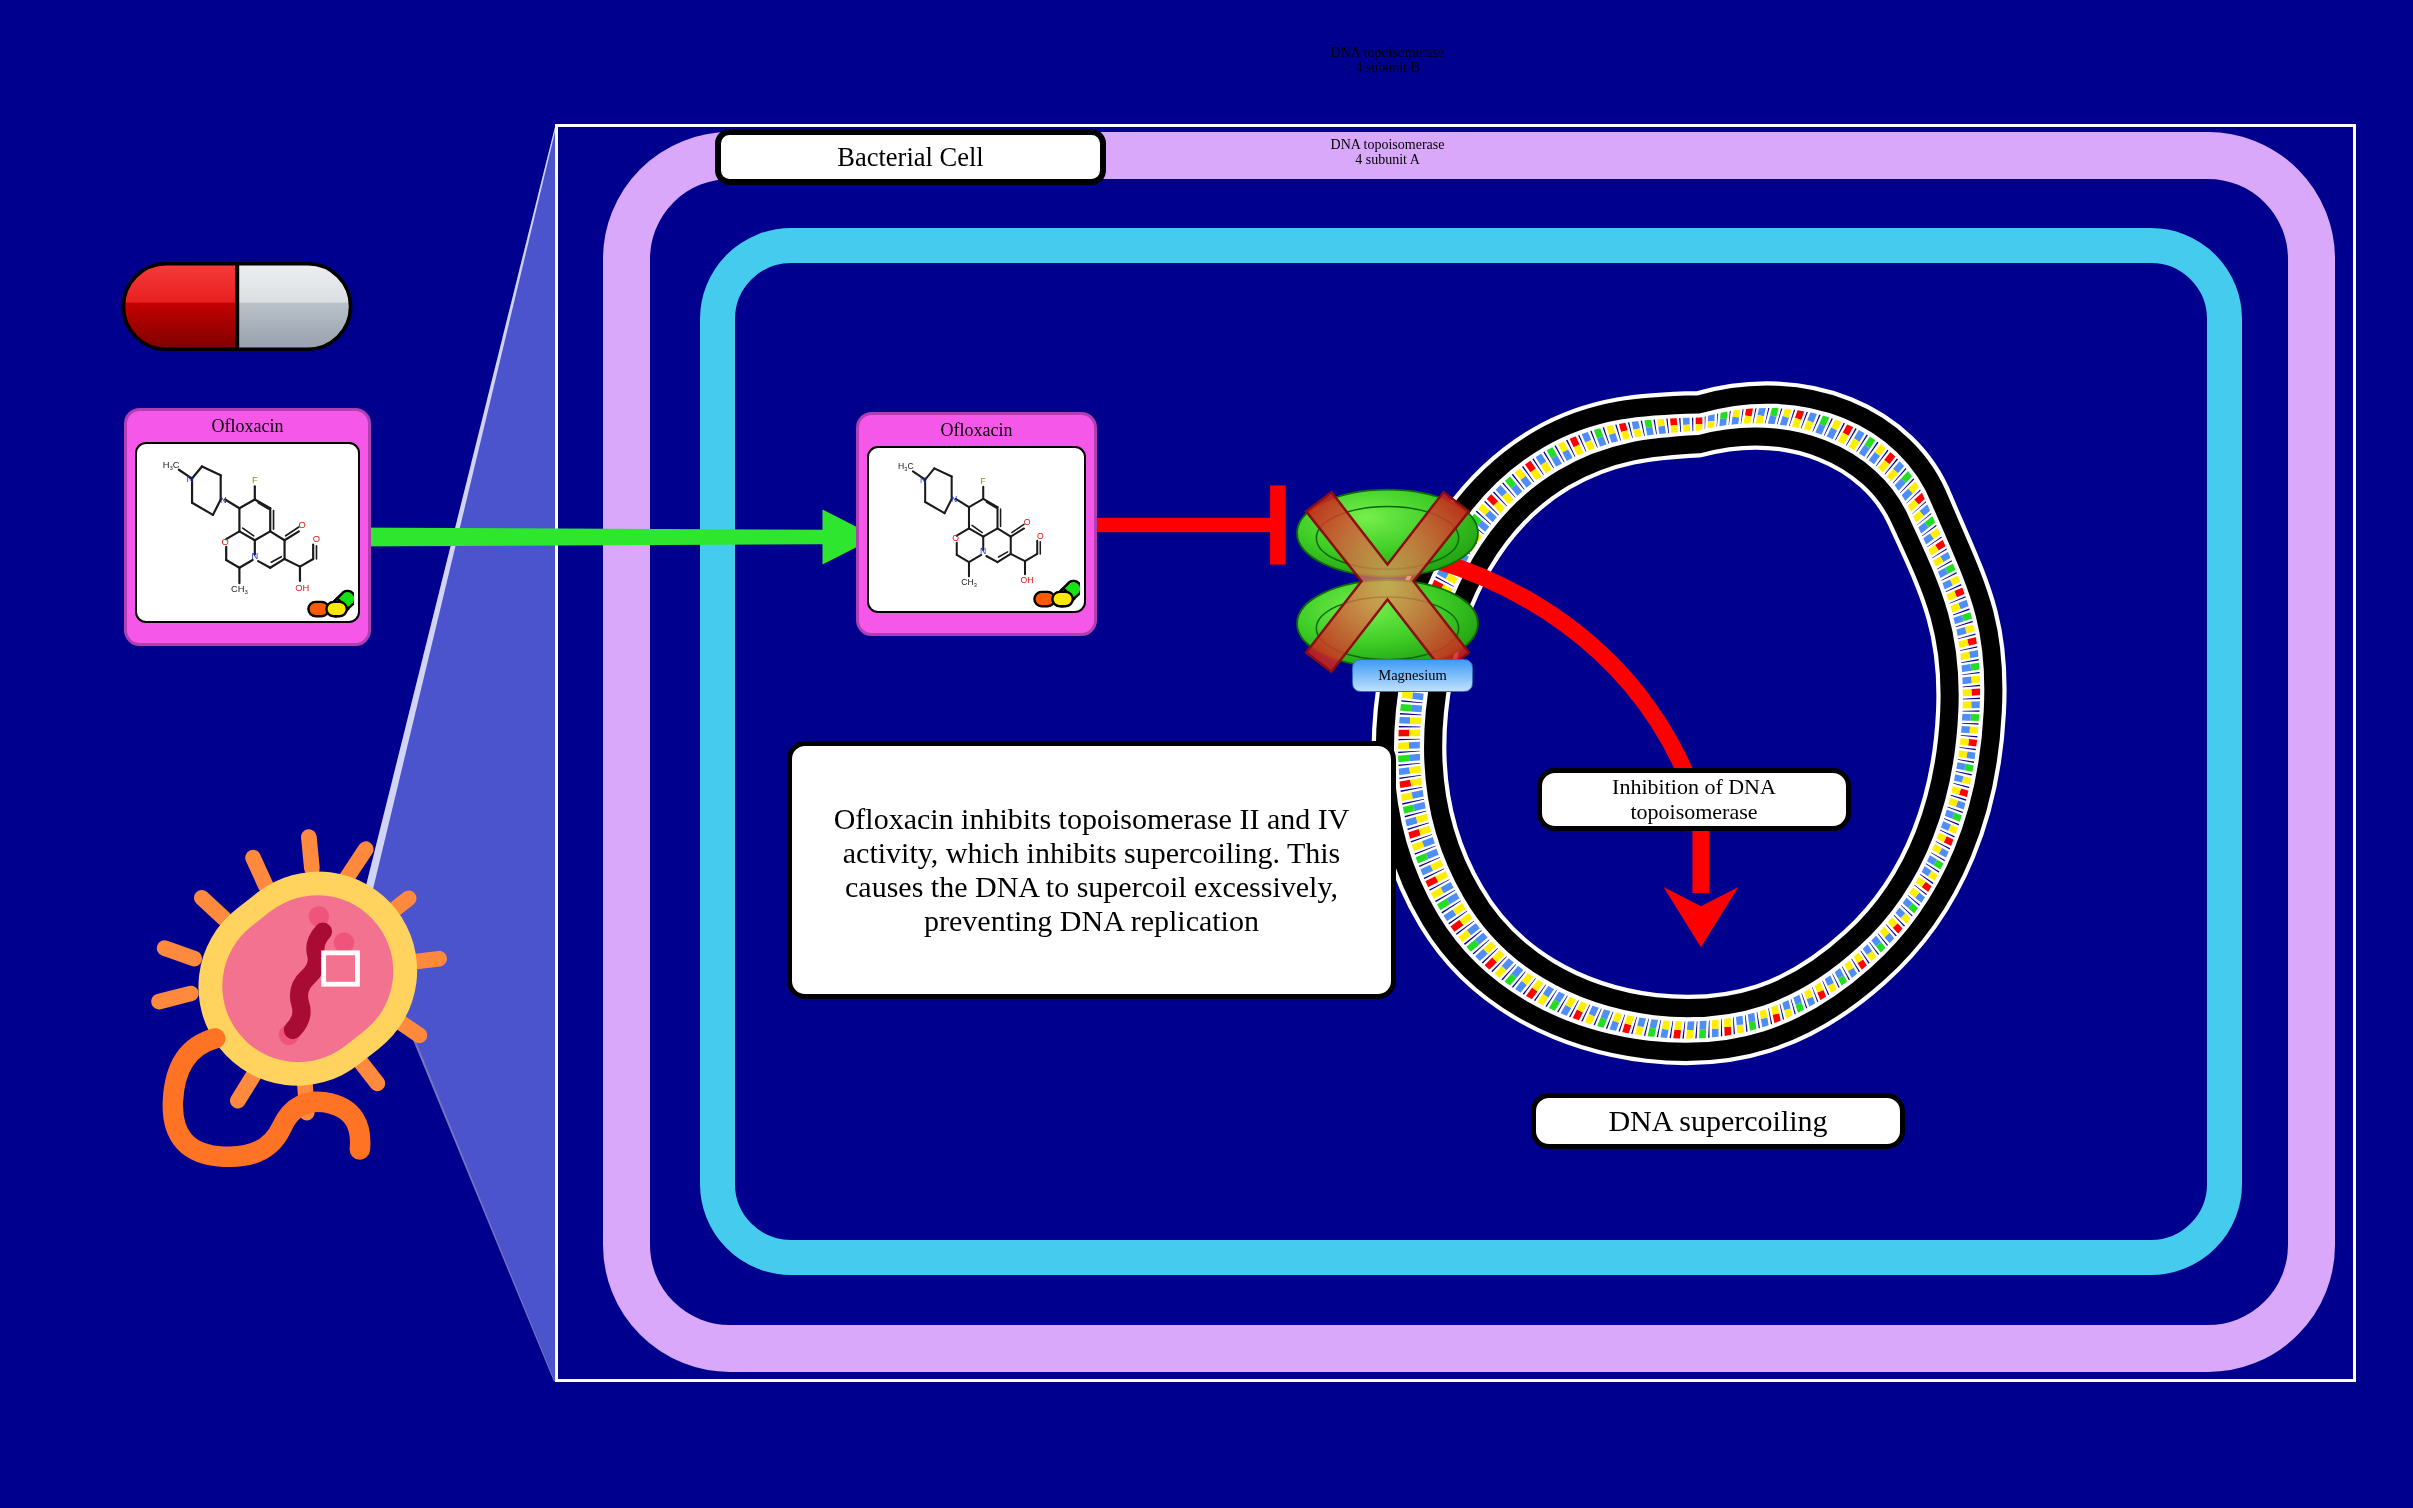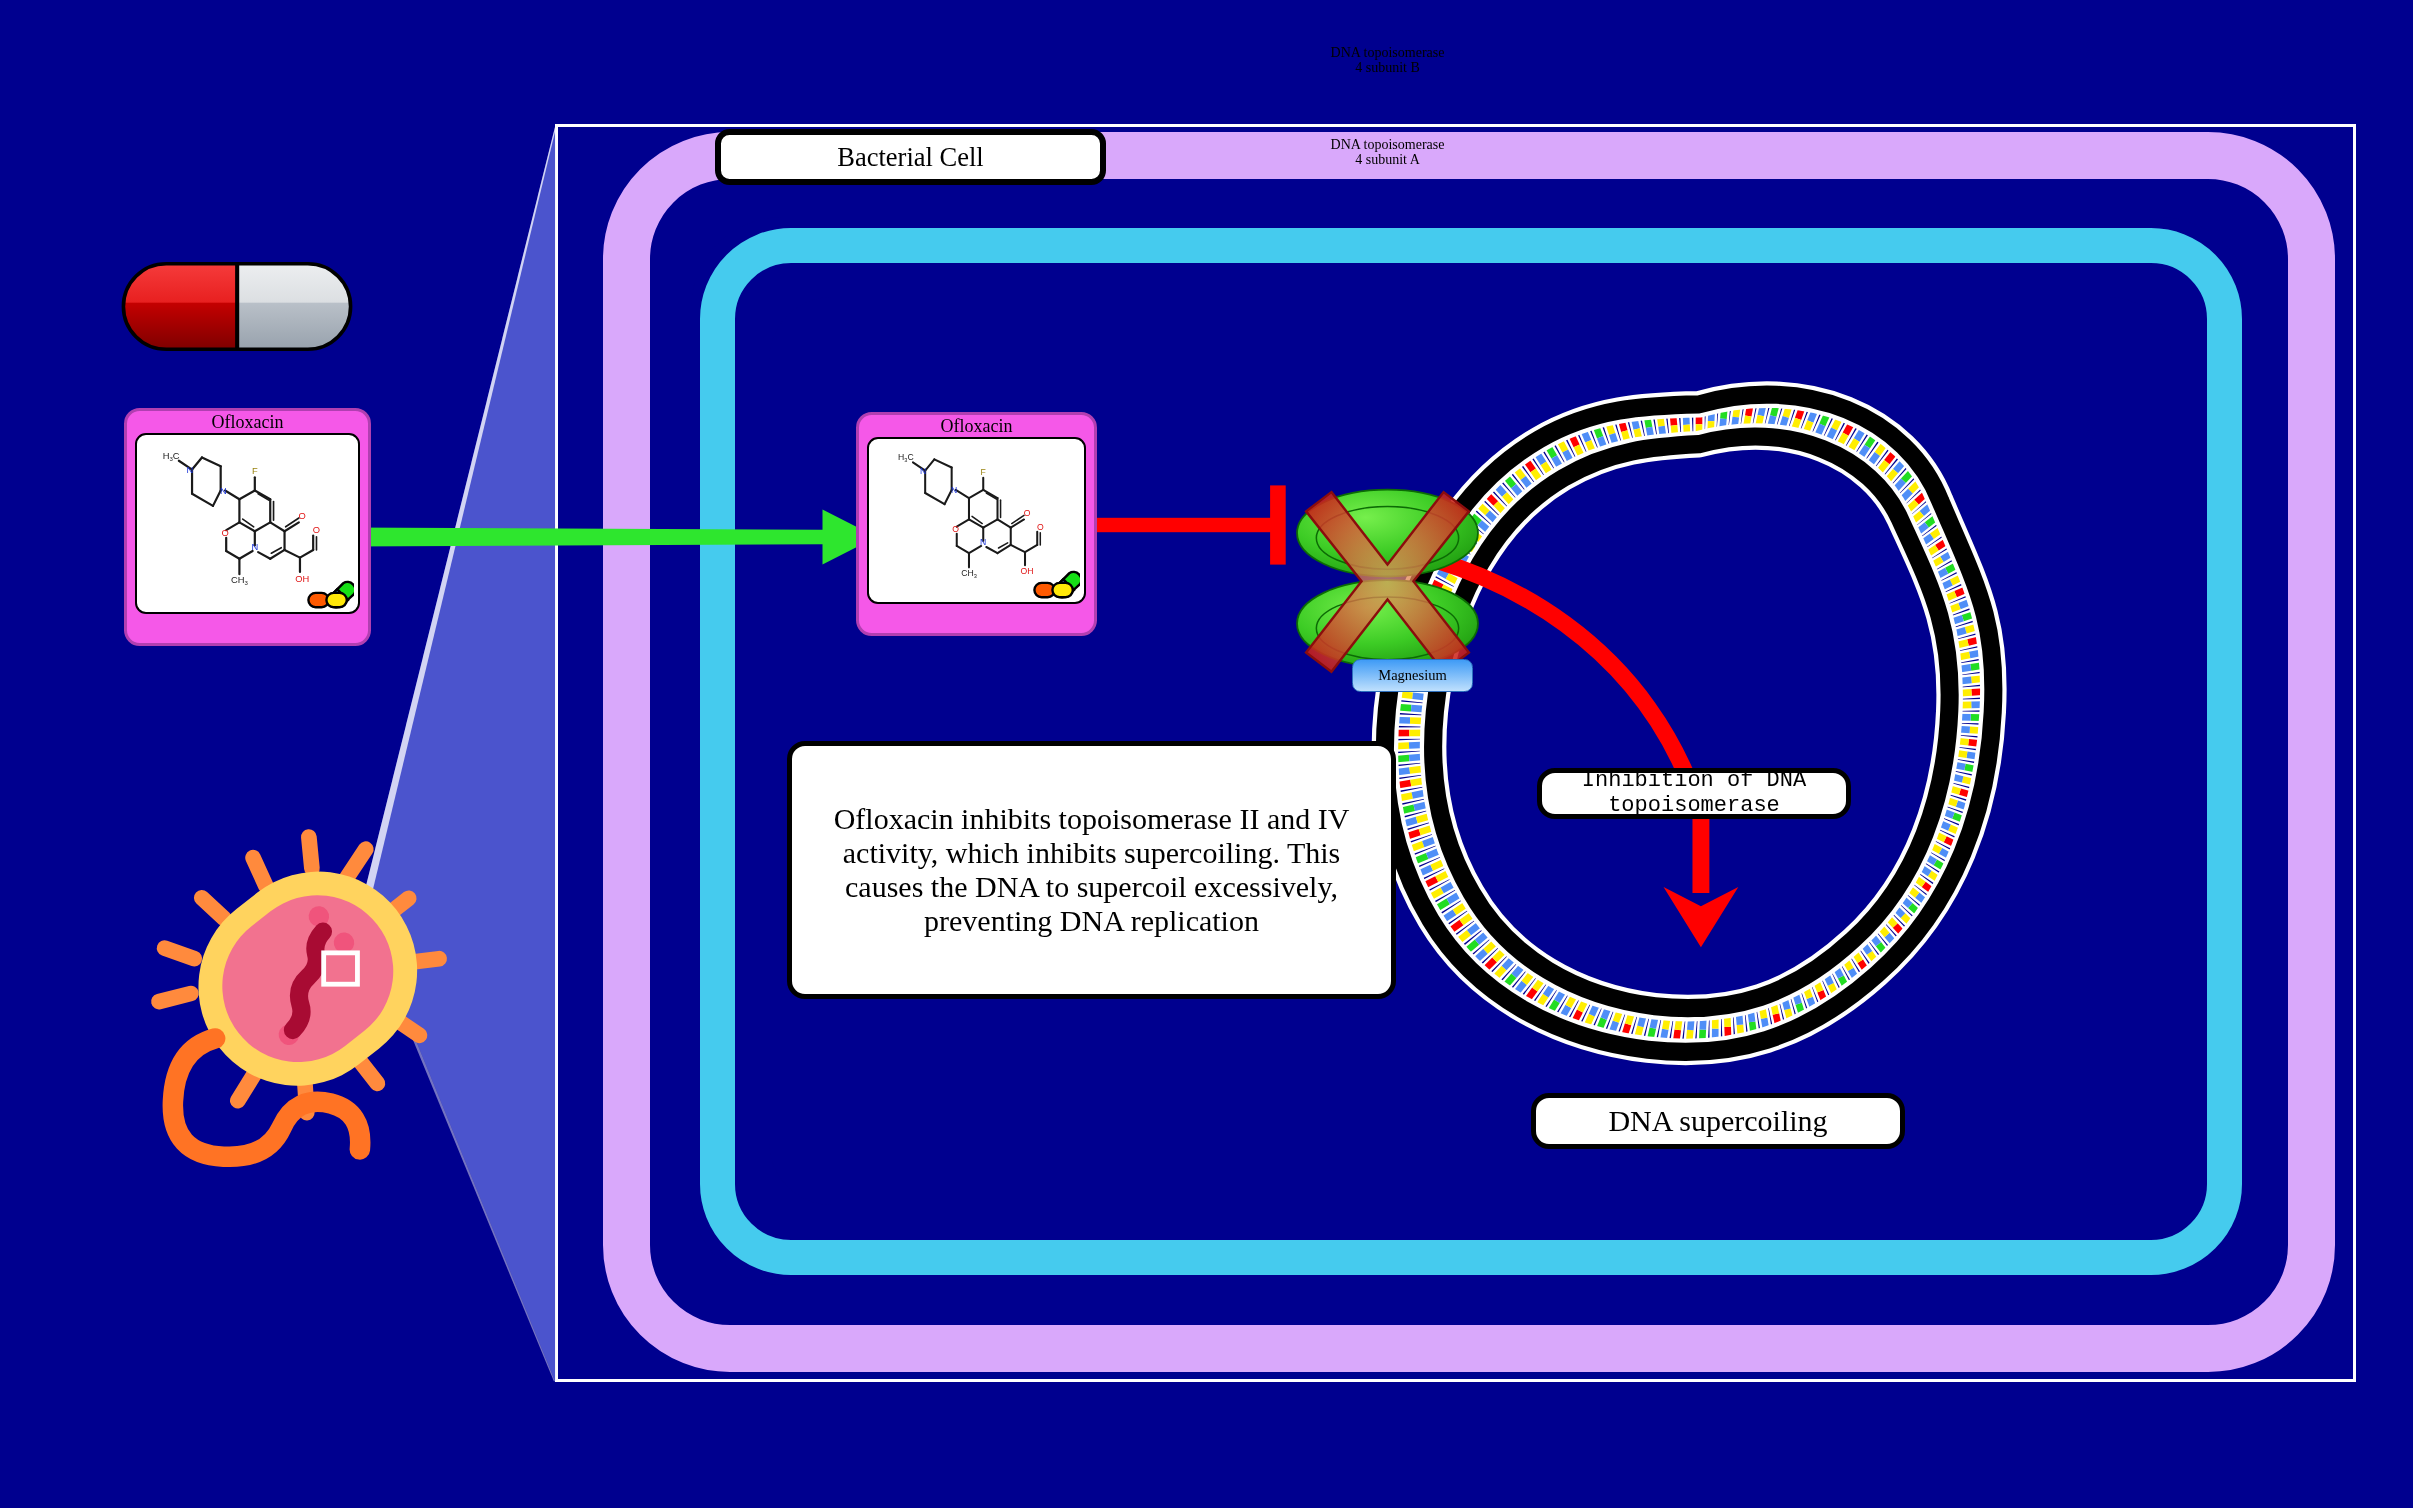--- a/index.html
+++ b/index.html
@@ -34,21 +34,21 @@
 
   
   #capsule{left:121px;top:261px;width:232px;height:91px;z-index:5;}
 
   
   #bacterium{left:139px;top:778px;width:338px;height:410px;z-index:5;}
 
   
   .drug-card{background:#f558e8;border:3px solid #b13fb1;border-radius:15.7px;
              box-sizing:border-box;overflow:hidden;z-index:30;}
-  .drug-card .card-title{height:22px;display:flex;align-items:center;
+  .drug-card .card-title{height:31px;display:flex;align-items:center;
              justify-content:center;font-size:18px;color:#000;}
   .drug-card .card-body{position:relative;margin:0 8.4px 8.4px 8.4px;
              background:#fff;border:2.4px solid #000;border-radius:11px;
              height:calc(100% - 51px);box-sizing:border-box;overflow:hidden;}
   #drug-card-1{left:124px;top:408px;width:247px;height:238px;}
   #drug-card-2{left:856px;top:412px;width:241px;height:224px;}
   .molecule{position:absolute;left:0;top:0;width:100%;height:100%;}
   .pill-icon{position:absolute;right:3.6px;bottom:2.4px;width:48px;height:39px;}
 
   
@@ -71,22 +71,22 @@
         border:1.2px solid #2d6fbf;border-radius:8.4px;
         display:flex;align-items:center;justify-content:center;
         font-size:14.5px;color:#000;box-sizing:border-box;z-index:29;margin-left:25px;}
 
   
   .callout{background:#fff;border:5.4px solid #000;border-radius:18px;
            box-sizing:border-box;display:flex;align-items:center;
            justify-content:center;text-align:center;color:#000;z-index:35;}
   #description-box{left:787px;top:741px;width:609px;height:258px;
            font-size:30px;line-height:1.13;padding:6px 20.5px;}
-  #inhibition-label{left:1537px;top:768px;width:314px;height:51px;
-           font-size:22px;line-height:1.12;z-index:36;font-family:Liberation Mono, monospace;}
+  #inhibition-label{left:1537px;top:768px;width:314px;height:63px;
+           font-size:22px;line-height:1.12;z-index:36;}
   #supercoiling-label{left:1531px;top:1093px;width:374px;height:56px;
            font-size:30px;z-index:36;}
 </style>
 </head>
 <body>
 
 <div id="stage">
 
   <svg id="zoom-cone" class="abs" viewBox="0 0 4000 2500">
     <polygon points="600,1495 620,1555 920,2290 920,210" fill="#5560d6" opacity="0.88"></polygon>

